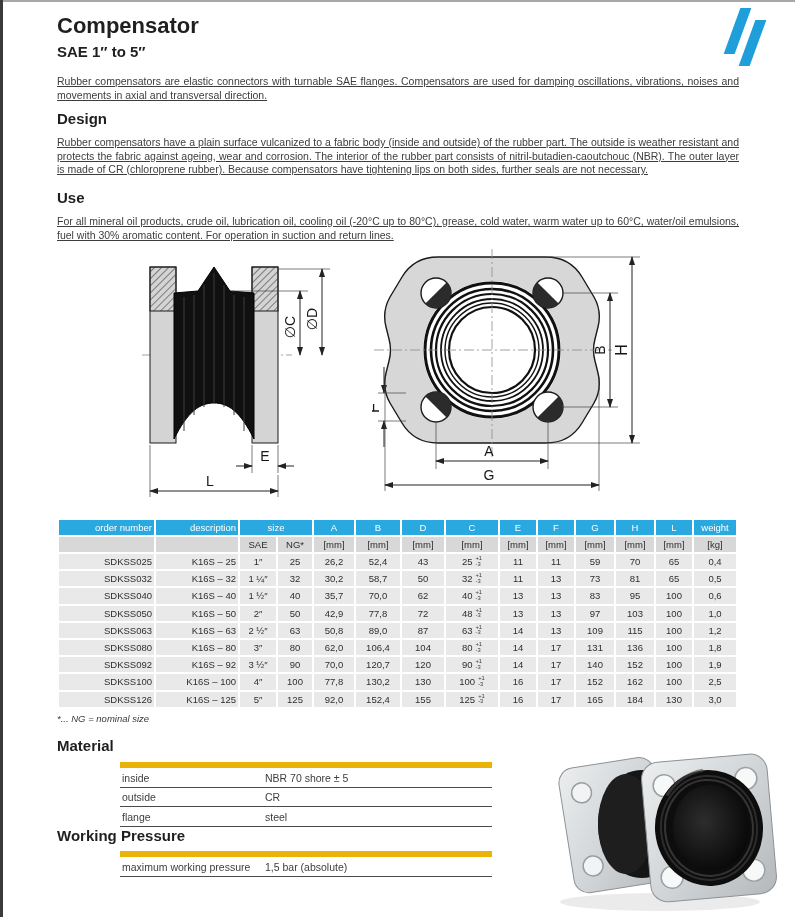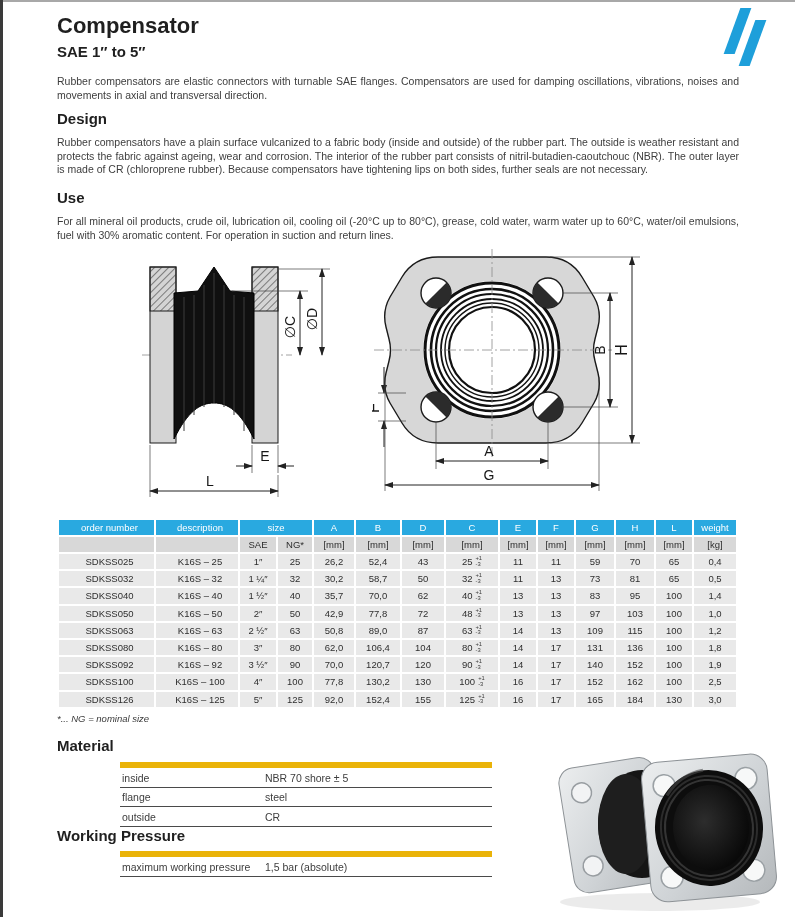--- a/index.html
+++ b/index.html
@@ -21,21 +21,21 @@
 
   .h1{position:absolute;left:57px;top:13px;font-size:22px;font-weight:bold;color:var(--c-head);}
   .h2{position:absolute;left:57px;top:43px;font-size:15px;font-weight:bold;color:var(--c-head);}
 
   .logo{position:absolute;left:628px;top:6px;width:160px;height:60px;}
   .logo-text{position:absolute;left:0;top:-4px;font-size:47px;font-weight:bold;color:#141414;letter-spacing:-2px;line-height:56px;}
   .logo-slash{position:absolute;width:11px;background:var(--c-logo);transform:skewX(-20deg);}
   .logo-s1{left:104px;top:2px;height:46px;}
   .logo-s2{left:119px;top:14px;height:46px;}
 
-  .para{position:absolute;left:57px;width:682px;font-size:10.5px;line-height:13.5px;text-align:justify;color:var(--c-text);}
+  .para{position:absolute;left:57px;width:682px;font-size:10.5px;line-height:13.5px;text-align:justify;color:var(--c-text);text-decoration:underline;}
   .intro{top:75px;}
   .h3{position:absolute;left:57px;font-size:15px;font-weight:bold;color:var(--c-head);}
   .design-h{top:110px;text-align:right;} .design-p{top:136px;}
   .use-h{top:189px;}    .use-p{top:215px;}
   .material-h{top:737px;} .wp-h{top:827px;}
 
   .svg-abs{position:absolute;}
   .side-svg{left:140px;top:253px;}
   .front-svg{left:372px;top:247px;}
   .photo-svg{left:540px;top:740px;}
@@ -51,21 +51,21 @@
     border-collapse:separate;border-spacing:2px;table-layout:fixed;
     font-size:9.5px;color:#2e2e2e;
   }
   table.spec th,table.spec td{
     padding:2px 2px;text-align:center;font-weight:normal;vertical-align:middle;height:13px;
     overflow:hidden;white-space:nowrap;
   }
   table.spec th.blue{background:var(--c-blue);color:#fff;}
   table.spec th.gray{background:var(--c-subhead);color:#2e2e2e;}
   table.spec td{background:var(--c-row);}
-  table.spec .left{text-align:center;padding-left:8px;}
+  table.spec .left{text-align:right;padding-left:8px;}
   .cwrap{display:inline-flex;align-items:center;justify-content:center;gap:3px;}
   .tol{display:inline-flex;flex-direction:column;font-size:5.8px;line-height:5.6px;text-align:left;color:#3a3a3a;}
 
   .footnote{position:absolute;left:57px;top:713px;font-size:9.5px;font-style:italic;color:#3a3a3a;}
 
   .kv{position:absolute;left:120px;width:372px;font-size:10.5px;color:var(--c-text);}
   .kv-mat{top:762px;} .kv-wp{top:851px;}
   .kv-row{display:flex;border-bottom:1px solid #4a4a4a;padding:3.5px 2px 3px 2px;}
   .kv-row:first-child{border-top:6px solid #eab308;}
   .kv-label{flex:0 0 143px;}
@@ -307,21 +307,21 @@
               <span class="tol">
                 <span>+1</span>
                 <span>-3</span>
               </span>
             </span></td>
           <td>13</td>
           <td>13</td>
           <td>83</td>
           <td>95</td>
           <td>100</td>
-          <td>1,4</td>
+          <td>0,6</td>
         </tr>
         <tr>
           <td class="left">SDKSS050</td>
           <td class="left">K16S – 50</td>
           <td>2″</td>
           <td>50</td>
           <td>42,9</td>
           <td>77,8</td>
           <td>72</td>
           <td><span class="cwrap">
@@ -453,26 +453,26 @@
 
   <div class="footnote">*... NG = nominal size</div>
 
   <div class="h3 material-h">Material</div>
   <div class="kv kv-mat">
     <div class="kv-row">
       <span class="kv-label">inside</span>
       <span class="kv-value">NBR 70 shore ± 5</span>
     </div>
     <div class="kv-row">
+      <span class="kv-label">outside</span>
+      <span class="kv-value">CR</span>
+    </div>
+    <div class="kv-row">
       <span class="kv-label">flange</span>
       <span class="kv-value">steel</span>
-    </div>
-    <div class="kv-row">
-      <span class="kv-label">outside</span>
-      <span class="kv-value">CR</span>
     </div>
   </div>
 
   <div class="h3 wp-h">Working Pressure</div>
   <div class="kv kv-wp">
     <div class="kv-row">
       <span class="kv-label">maximum working pressure</span>
       <span class="kv-value">1,5 bar (absolute)</span>
     </div>
   </div>

